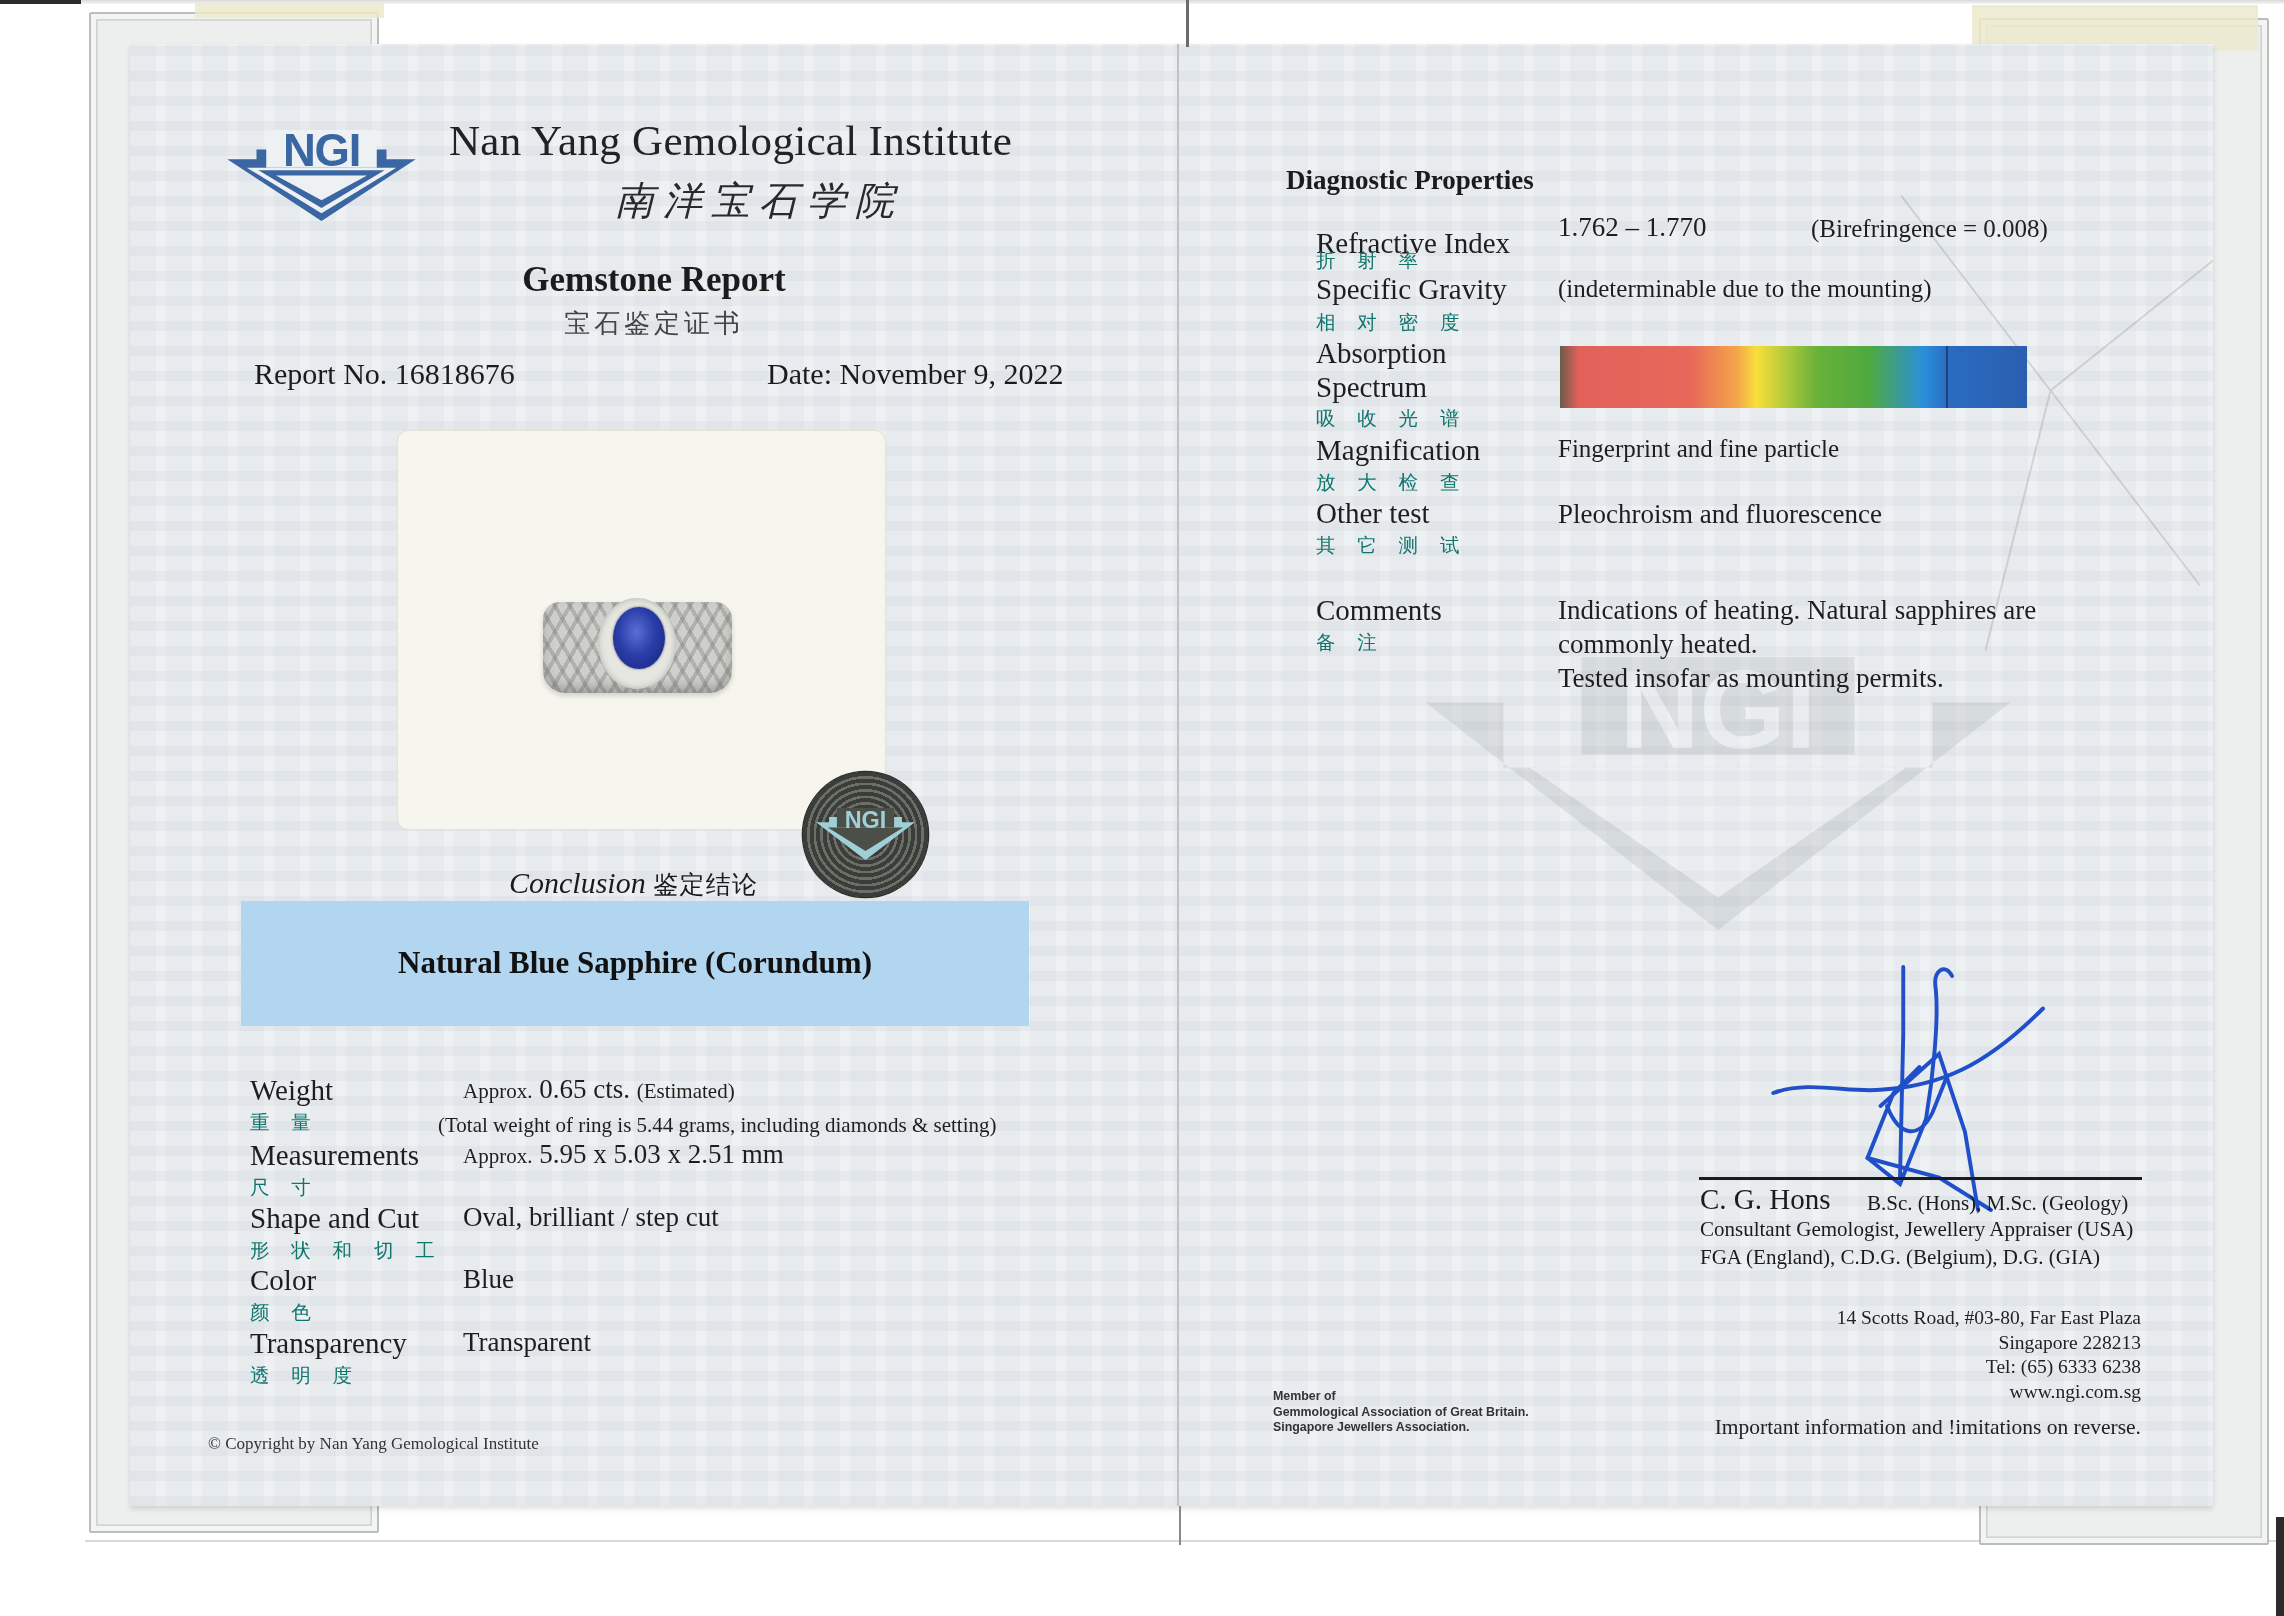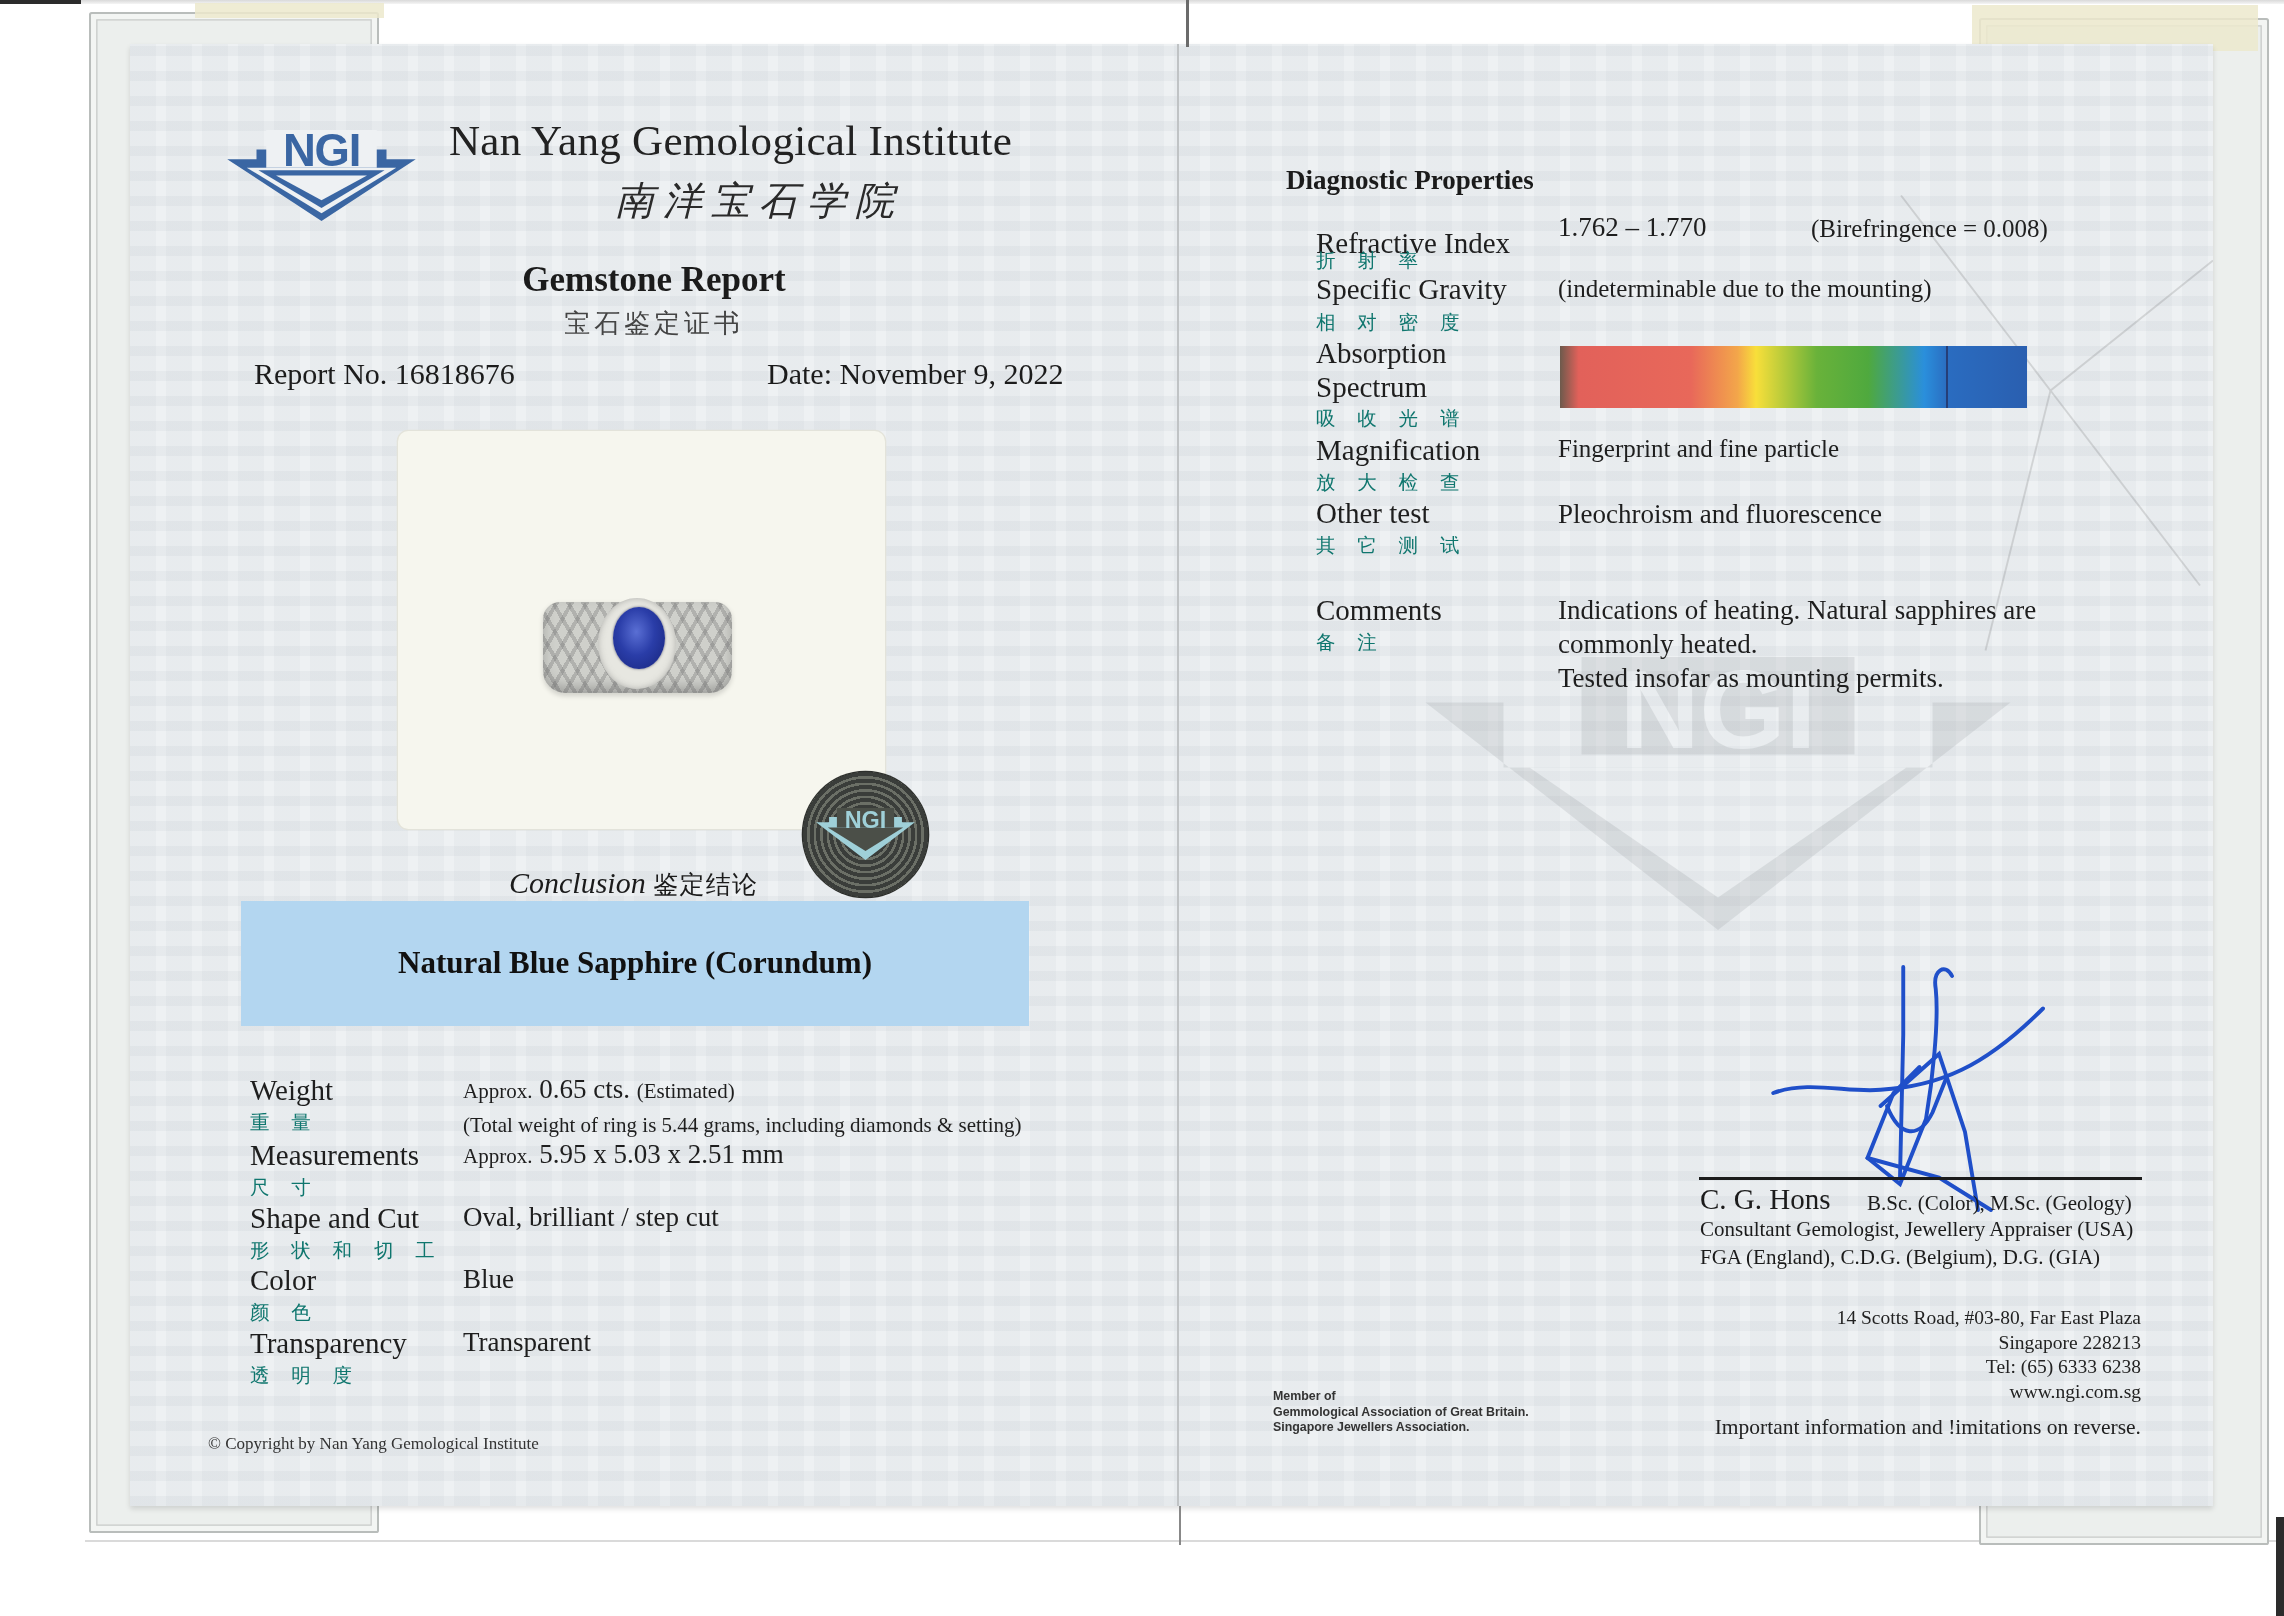--- a/index.html
+++ b/index.html
@@ -171,21 +171,21 @@
   <div class="abs conclusion-text">Natural Blue Sapphire (Corundum)</div>
 </div>
 
 <div class="abs prop-label" style="left:250px;top:1074px;">Weight</div>
 <div class="abs prop-cn" style="left:250px;top:1109px;">重 量</div>
 <div class="abs prop-val" style="left:463px;top:1074px;">
   <span class="small">Approx.</span>
   <span>0.65 cts.</span>
   <span class="small">(Estimated)</span>
 </div>
-<div class="abs prop-val small" style="left:463px;top:1113px;">(Total weight of ring is 5.44 grams, including diamonds &amp; setting)</div>
+<div class="abs prop-val small" style="left:438px;top:1113px;">(Total weight of ring is 5.44 grams, including diamonds &amp; setting)</div>
 
 <div class="abs prop-label" style="left:250px;top:1139px;">Measurements</div>
 <div class="abs prop-cn" style="left:250px;top:1174px;">尺 寸</div>
 <div class="abs prop-val" style="left:463px;top:1139px;">
   <span class="small">Approx.</span>
   <span>5.95 x 5.03 x 2.51 mm</span>
 </div>
 
 <div class="abs prop-label" style="left:250px;top:1202px;">Shape and Cut</div>
 <div class="abs prop-cn" style="left:250px;top:1237px;">形 状 和 切 工</div>
@@ -237,21 +237,21 @@
     <path d="M205,6 L205,110 L200,330"></path>
     <path d="M280,20 C270,0 250,10 255,40 C260,90 250,180 240,240 L200,340 L150,300 L190,200 L230,160"></path>
     <path d="M5,200 C60,180 120,200 170,195 C260,190 330,160 420,70"></path>
     <path d="M170,220 L260,140 L300,260 L320,380"></path>
     <path d="M180,220 C200,270 230,270 250,230 L270,180"></path>
     <path d="M150,300 L260,330 L340,380"></path>
   </g>
 </svg>
 <div class="abs sig-line"></div>
 <div class="abs gemologist-name">C. G. Hons</div>
-<div class="abs gemologist-deg">B.Sc. (Color), M.Sc. (Geology)</div>
+<div class="abs gemologist-deg">B.Sc. (Hons), M.Sc. (Geology)</div>
 <div class="abs gemologist-line" style="left:1700px;top:1217px;">Consultant Gemologist, Jewellery Appraiser (USA)</div>
 <div class="abs gemologist-line" style="left:1700px;top:1245px;">FGA (England), C.D.G. (Belgium), D.G. (GIA)</div>
 
 <div class="abs address" style="top:1307px;">14 Scotts Road, #03-80, Far East Plaza</div>
 <div class="abs address" style="top:1332px;">Singapore 228213</div>
 <div class="abs address" style="top:1356px;">Tel: (65) 6333 6238</div>
 <div class="abs address" style="top:1381px;">www.ngi.com.sg</div>
 
 <div class="abs member">
   <div>Member of</div>

